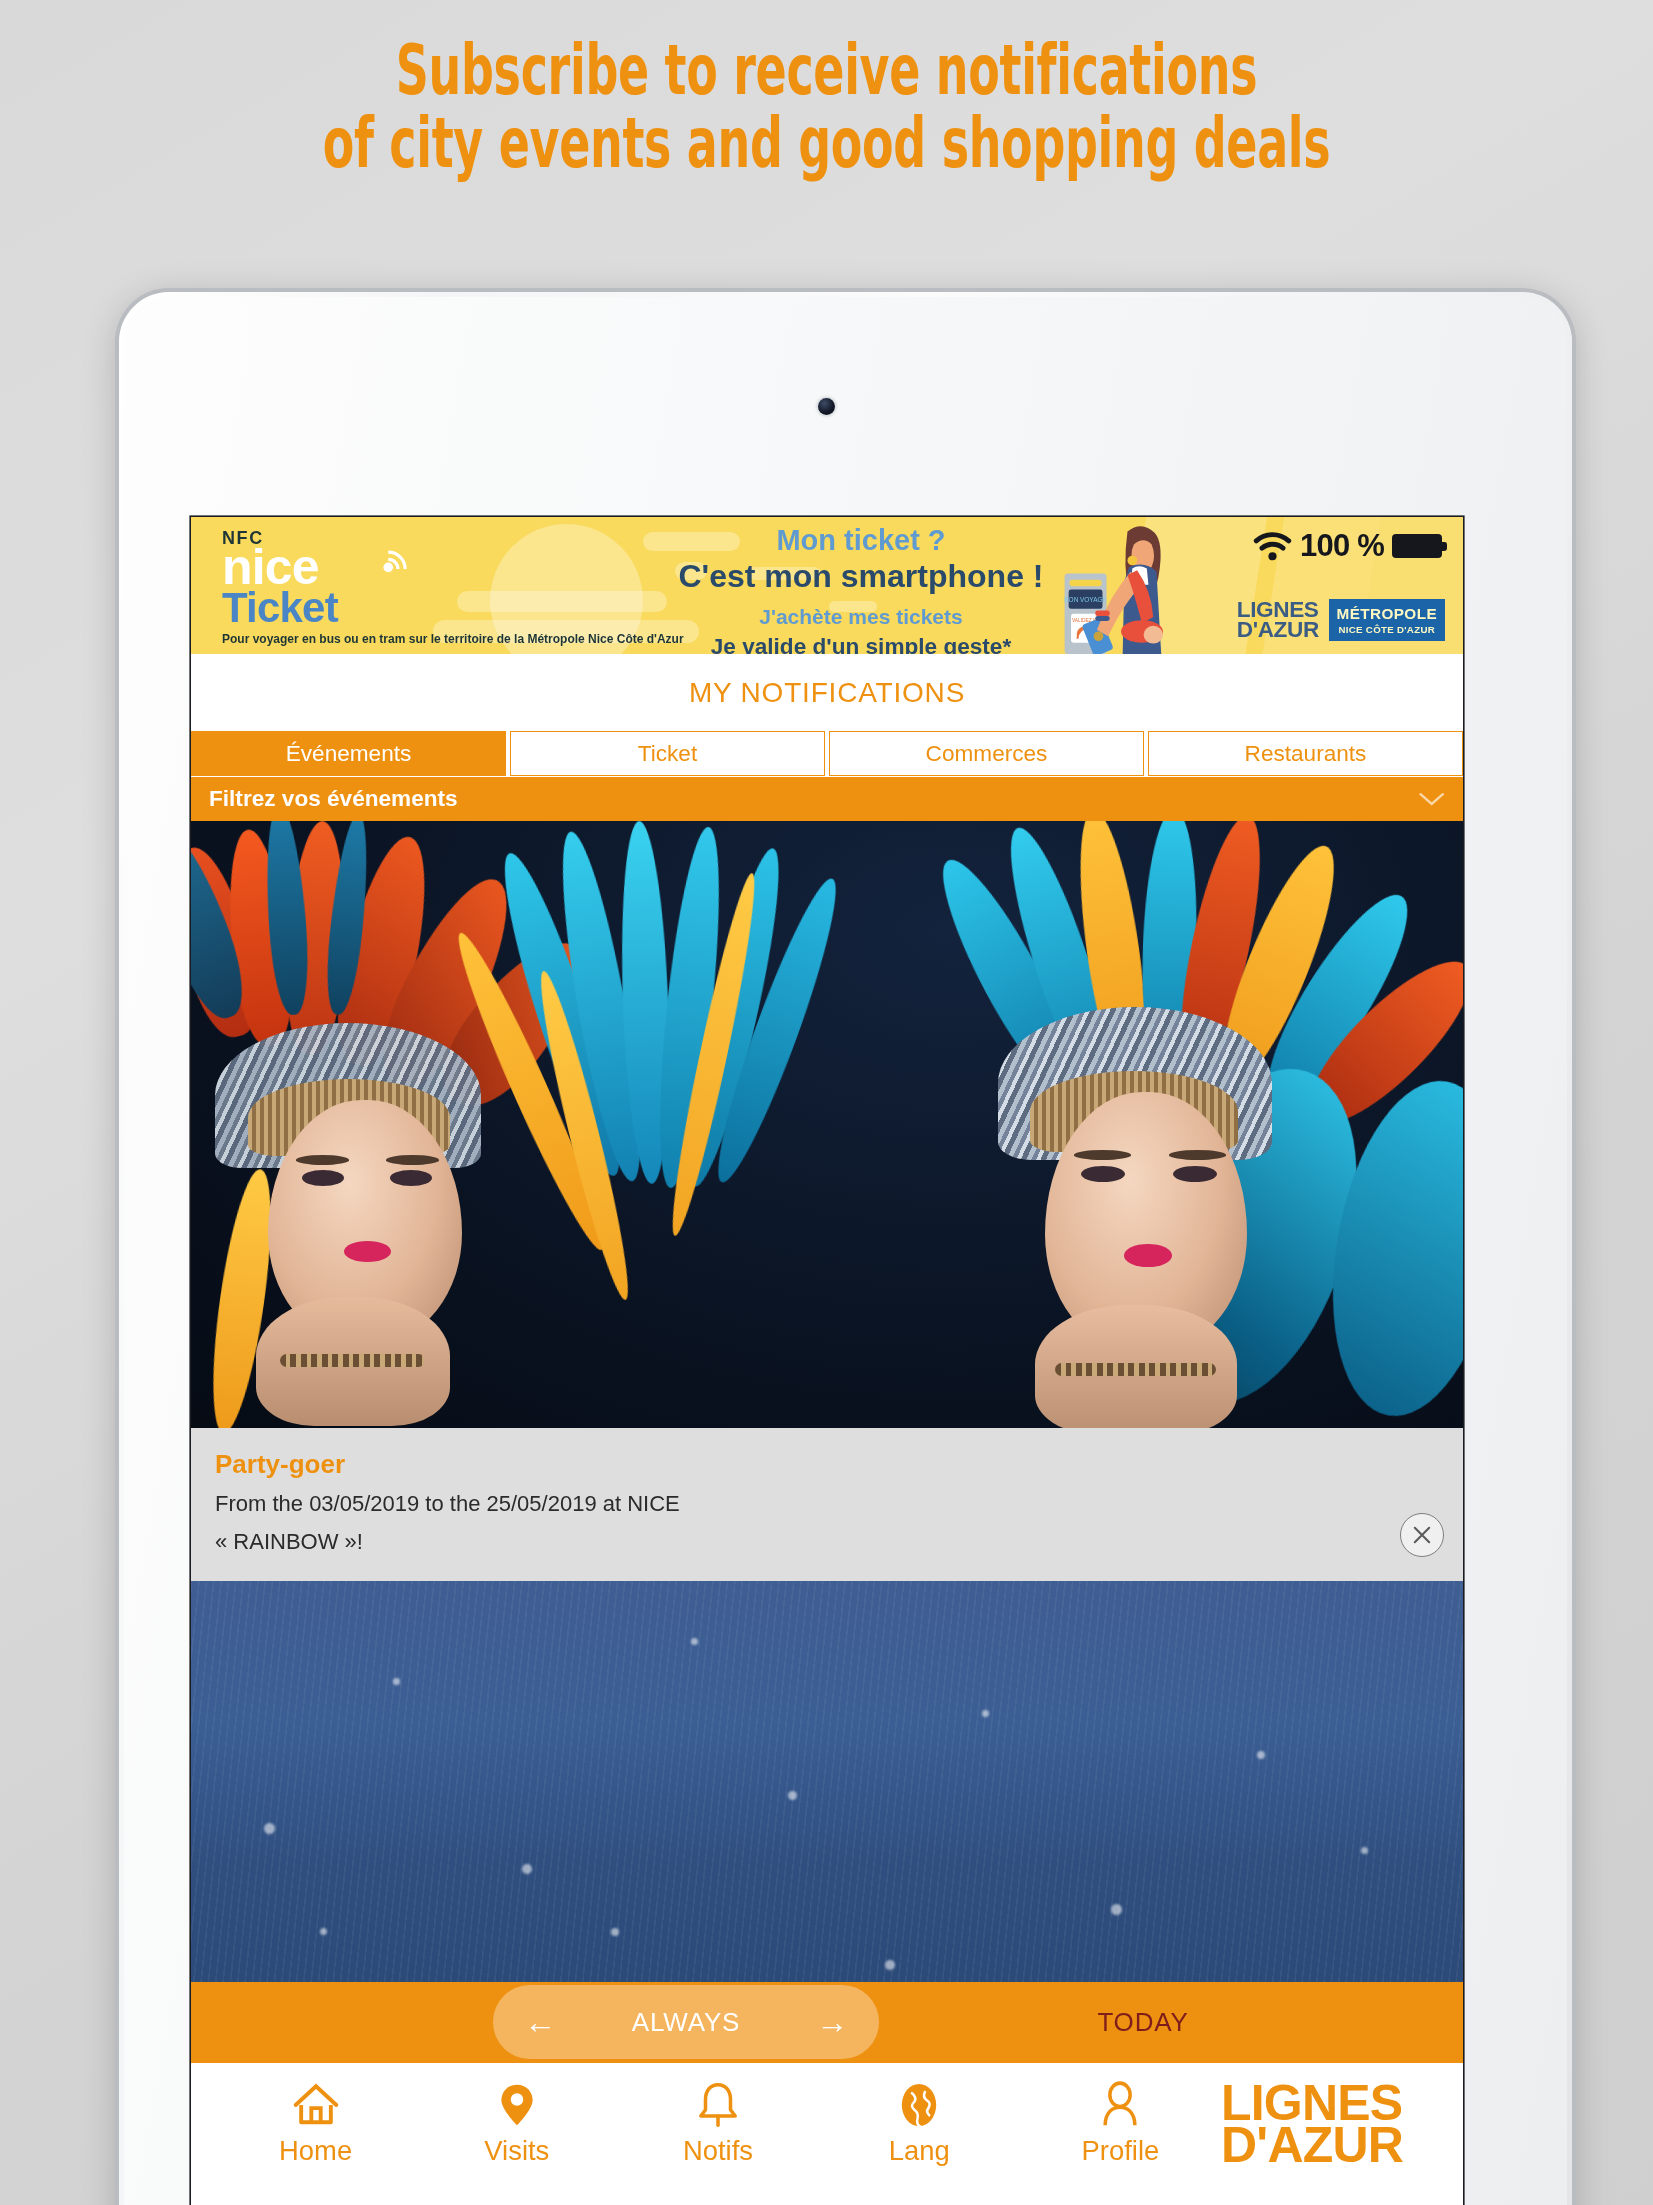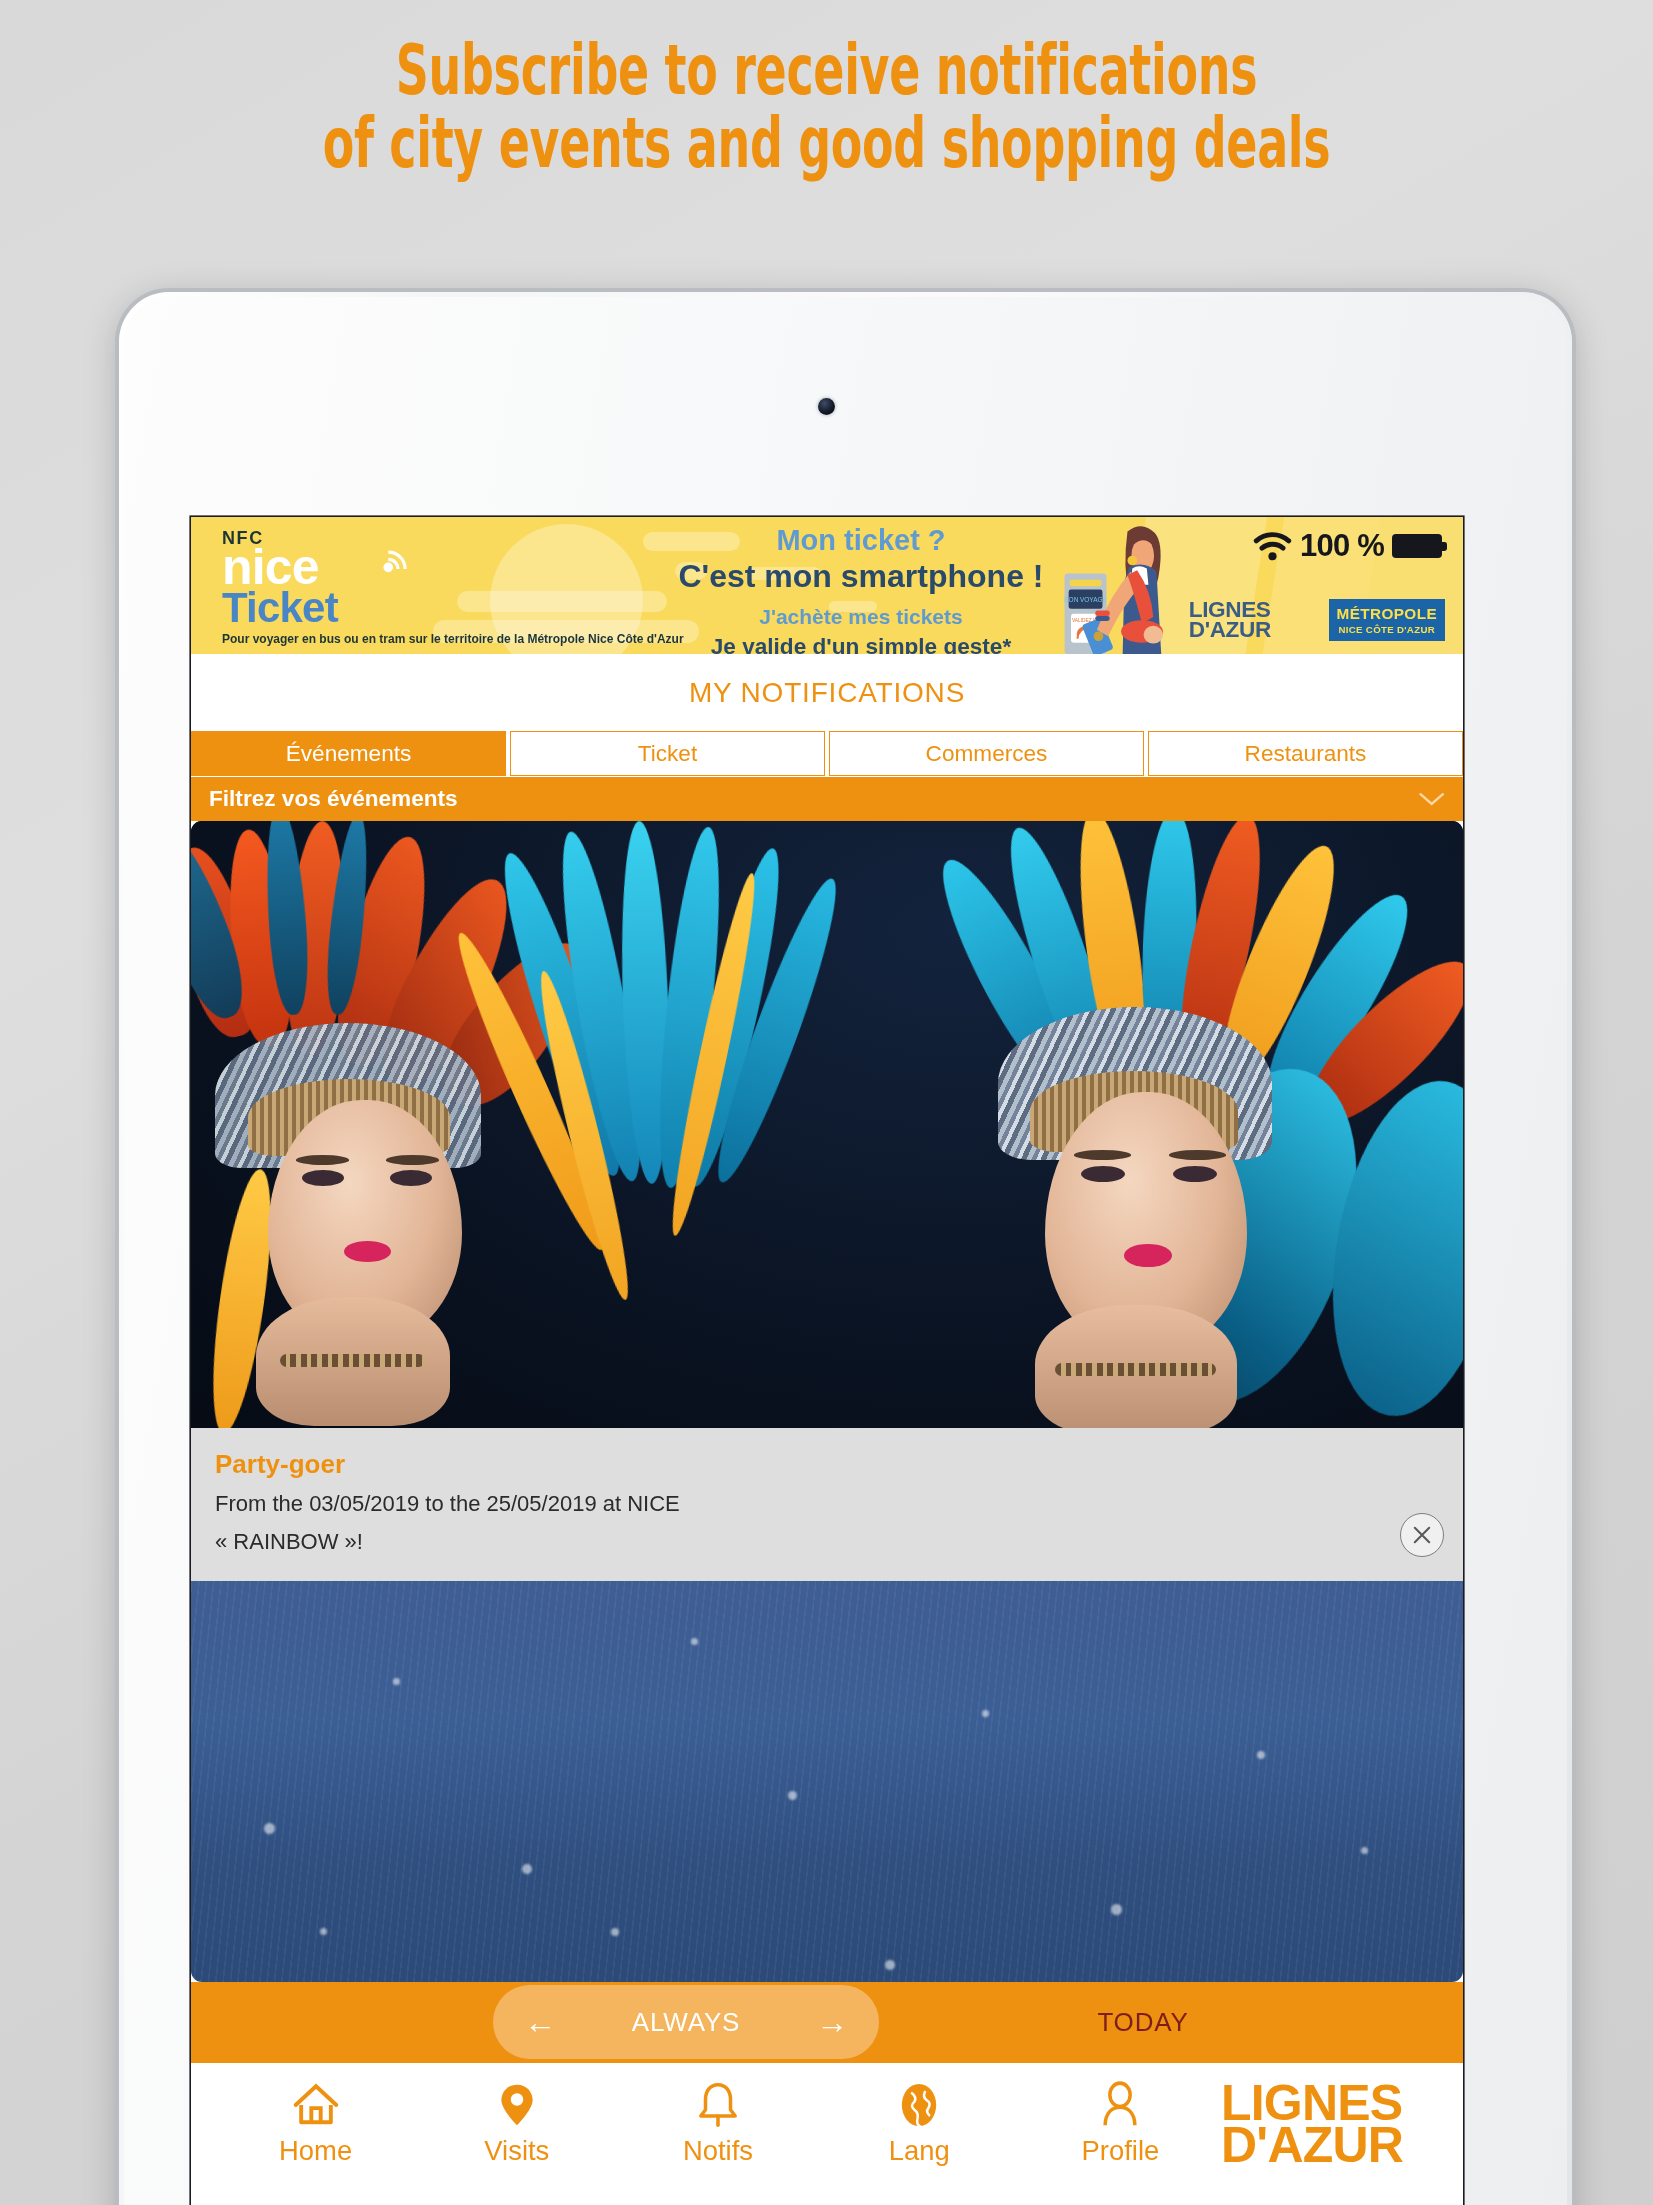--- a/index.html
+++ b/index.html
@@ -113,21 +113,21 @@
 
   #banner-person { position: absolute; left: 872px; top: 0; width: 137px; height: 137px; }
 
   #status-area { position: absolute; right: 21px; top: 11.3px; display: flex; align-items: center; gap: 8px; }
   #status-area .pct { font-family:"Liberation Sans",sans-serif; font-size:31px; font-weight:bold; color:#15171c; letter-spacing:-0.8px;}
   #battery { width: 50px; height: 24px; border-radius: 4px; background:#15171c; position: relative;}
   #battery::after{content:"";position:absolute;right:-4.8px;top:7.3px;width:4.8px;height:9.7px;border-radius:0 2.4px 2.4px 0;background:#15171c;}
 
   #logos-right { position: absolute; right: 18px; bottom: 13px; display:flex; align-items:center; gap:9.7px; }
   #lignes-azur-sm { font-family:"Liberation Sans Narrow","Liberation Sans",sans-serif; font-weight:bold; color:#3b5c84; line-height:.88; font-size:22.6px; letter-spacing:-0.4px; text-align:left;}
-  #metropole-box { background:#1b64a8; color:#fde047; padding:5.7px 8px 6.5px; text-align:center;margin-left:48px; }
+  #metropole-box { background:#1b64a8; color:#fef9c3; padding:5.7px 8px 6.5px; text-align:center; }
   #metropole-box .mb1{font-family:"Liberation Sans Narrow","Liberation Sans",sans-serif;font-weight:bold;font-size:15.3px;letter-spacing:0.4px;}
   #metropole-box .mb2{font-family:"Liberation Sans Narrow","Liberation Sans",sans-serif;font-weight:bold;font-size:9.7px;letter-spacing:0.3px;margin-top:0.8px;}
 
   
   #app-title {
     height: 77px; background: #ffffff; display: flex;
     align-items: center; justify-content: center;
     font-family: "Liberation Sans Narrow","Liberation Sans",sans-serif;
     font-size: 28px; color: #ef9110; letter-spacing: 0.8px;
   }
@@ -152,21 +152,21 @@
     padding: 0 18px; justify-content: space-between;
     border-top: 1.6px solid #fff;
   }
   #filterbar .flabel {
     color:#fff; font-weight:bold; font-size:22.6px;
     font-family:"Liberation Sans Narrow","Liberation Sans",sans-serif;
   }
   #filterbar .chev { color: #fbd8a7; font-size: 24px; line-height: 1; }
 
   
-  #feed { position: relative; height: 1161px; overflow: hidden; background:#fff;border-radius:11px; }
+  #feed { position: relative; height: 1161px; overflow: hidden; background:#fff; }
 
   .card-image { position: relative; width: 100%; overflow: hidden; }
   #carnival { height: 607px; background: #0b1526; }
   #carnival .night { position:absolute; inset:0; background: radial-gradient(ellipse at 60% 18%, #13233d 0%, #0a1322 60%, #060b14 100%); }
   .feather {
     position: absolute; border-radius: 50% 50% 45% 45% / 60% 60% 40% 40%;
     filter: blur(0.3px);
   }
   .face {
     position:absolute; border-radius: 48% 48% 44% 44%/ 55% 55% 45% 45%;

